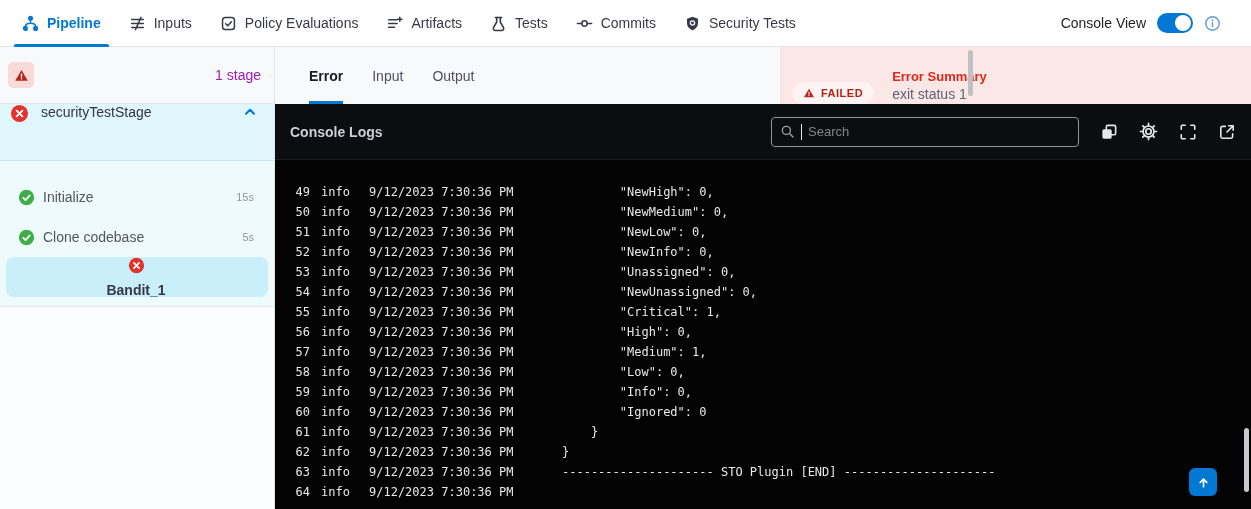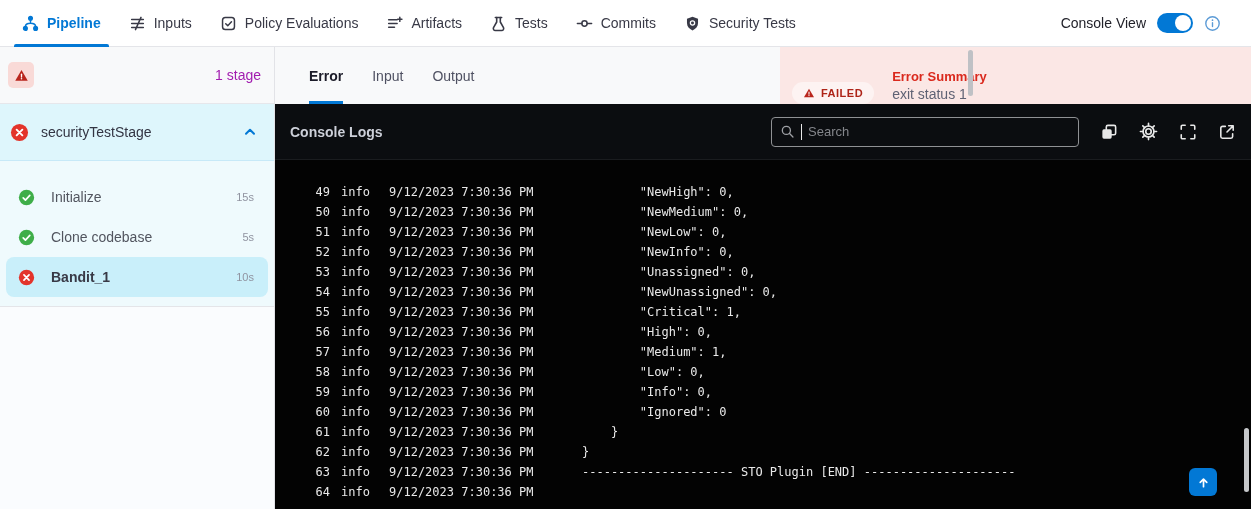--- a/index.html
+++ b/index.html
@@ -24,26 +24,26 @@
   .toggle-knob { position:absolute; right:2px; top:2px; width:16px; height:16px; border-radius:50%; background:#fff; }
 
   
   .content { display:flex; height:462px; }
 
   
   .sidebar { width:275px; border-right:1px solid #E2E3E7; background:#FAFCFE; display:flex; flex-direction:column; flex:none; }
   .sb-header { height:57px; background:#F8F9FA; border-bottom:1px solid #E6E7EB; display:flex; align-items:center; padding:0 13px 0 8px; }
   .warn-badge { width:26px; height:26px; border-radius:5px; background:#F9DAD7; display:flex; align-items:center; justify-content:center; }
   .stage-count { margin-left:auto; color:#a21caf; font-size:14px;text-align:center; }
-  .stage-row { height:57px; background:#DEF6FC; border-bottom:1px solid rgba(2,120,213,0.10); display:flex; align-items:center; gap:12px; padding:0 16px 0 10px; cursor:pointer; }
+  .stage-row { height:57px; background:#DEF6FC; border-bottom:1px solid rgba(2,120,213,0.10); display:flex; gap:12px; padding:0 16px 0 10px; cursor:pointer; }
   .stage-name { font-size:14px; font-weight:500; color:#333543; }
   .stage-chevron { margin-left:auto; display:flex; }
   .steps { background:#EFFAFD; padding:16px 0 9px; }
-  .step-row { height:40px; margin:0 6px; border-radius:8px; display:flex; align-items:center; gap:16px; padding:0 14px 0 12px; cursor:pointer; }
-  .step-row.selected { background:#C9EFFA; }
+  .step-row { height:40px; margin:0 6px; border-radius:8px; display:flex; align-items:center; gap:8px; padding:0 14px 0 12px; cursor:pointer; }
+  .step-row.selected { background:#C9EFFA;flex-direction:column; }
   .step-ic { display:flex; }
   .step-label { font-size:14px; color:#52555F; }
   .step-row.selected .step-label { color:#383946; font-weight:600; }
   .step-duration { margin-left:auto; font-size:11px; color:#9093A0; }
   .sb-rest { flex:1; border-top:1px solid #E4E5E9; background:#FAFCFE; }
 
   
   .main { flex:1; min-width:0; display:flex; flex-direction:column; }
   .summary-row { height:57px; display:flex; flex:none; }
   .tabs { flex:1; background:#F8F9FA; display:flex; align-items:stretch; padding-left:24px; gap:9px; }
@@ -60,21 +60,21 @@
   
   .console-header { height:55px; flex:none; background:#0B0D10; display:flex; align-items:center; padding:0 15px; }
   .console-title { color:#CDD0D9; font-size:14px; font-weight:700; }
   .searchbox { margin-left:auto; width:308px; height:30px; border:1px solid #8F9194; border-radius:4px; display:flex; align-items:center; gap:6px; padding:0 8px; }
   .search-caret { width:1px; height:16px; background:#E8E8E8; flex:none; }
   .searchbox input { flex:1; min-width:0; background:transparent; border:none; outline:none; color:#E8E8E8; font-size:13px; font-family:"Liberation Sans",sans-serif; padding:0; }
   .searchbox input::placeholder { color:#84868B; }
   .tool-icon { margin-left:21px; cursor:pointer; display:flex; }
 
   
-  .console-body { flex:1; background:#030303; border-top:1px solid #1A1C1F; position:relative; overflow:hidden;padding-left:20px; }
+  .console-body { flex:1; background:#030303; border-top:1px solid #1A1C1F; position:relative; overflow:hidden; }
   .log-list { padding-top:22px; }
   .log-line { display:flex; align-items:center; height:20px; padding-left:19px; font-family:"DejaVu Sans Mono", monospace; font-size:12px; color:#E9E9E9; white-space:pre; }
   .ln  { width:16px; text-align:right; margin-right:11px; }
   .lvl { width:30px; margin-right:18px; }
   .lts { width:147px; margin-right:46px; }
   .lmsg { white-space:pre; }
   .scroll-top { position:absolute; right:34px; bottom:13px; width:28px; height:28px; border:none; border-radius:6px; background:#0278D5; display:flex; align-items:center; justify-content:center; cursor:pointer; padding:0; }
   .console-scrollbar { position:absolute; right:2px; top:268px; width:5px; height:64px; background:#C6C8CB; border-radius:3px; }
 </style>
 </head>

